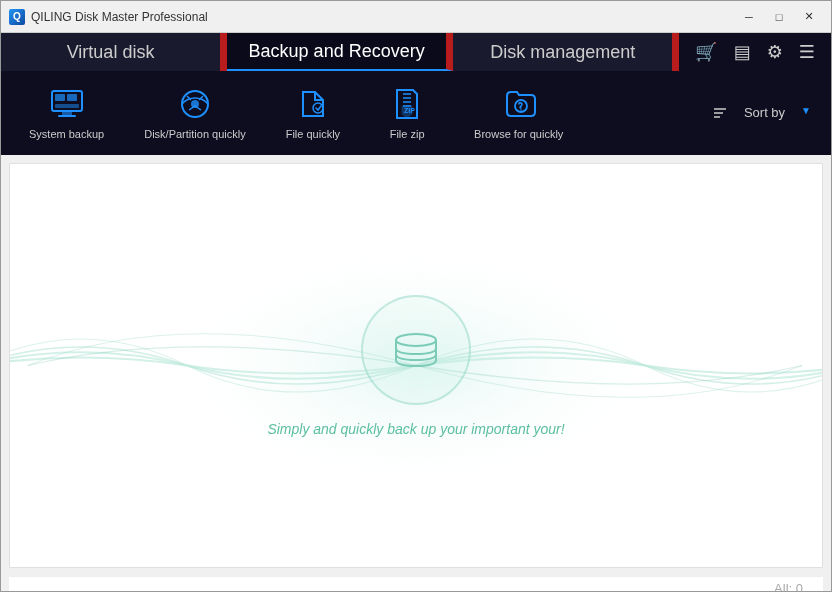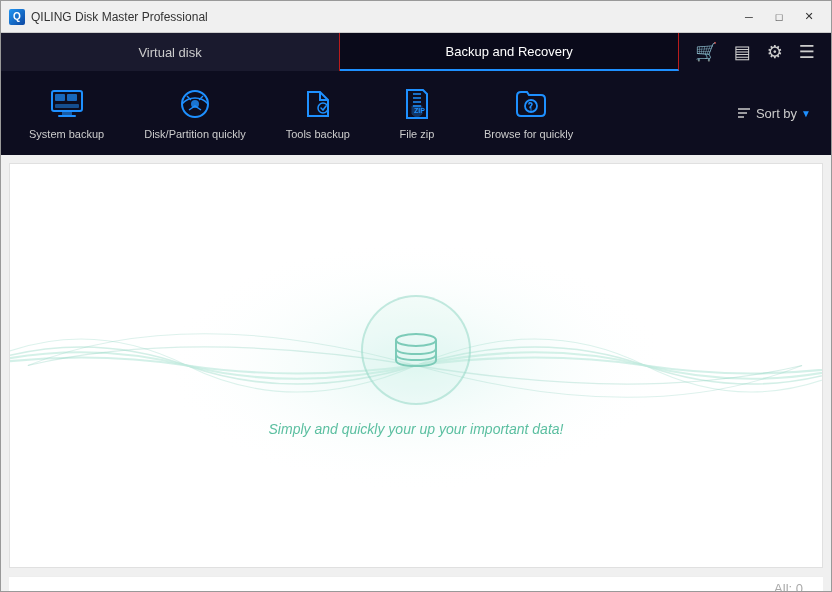--- a/index.html
+++ b/index.html
@@ -62,23 +62,23 @@
       display: flex;
       background: #1a1a2e;
       height: 38px;
     }
     .nav-tab {
       flex: 1;
       display: flex;
       align-items: center;
       justify-content: center;
       color: #ccc;
-      font-size: 13px;
+      font-size: 18px;
       cursor: pointer;
-      border-right: 1px solid #b91c1c;
+      border-right: 7px solid #b91c1c;
       transition: background 0.2s;
     }
     .nav-tab.active {
       background: #0a0a1a;
       color: white;
       border-bottom: 2px solid #1e90ff;
       justify-content: center;
     }
     .nav-tab:last-child { border-right: none; }
 
@@ -124,22 +124,21 @@
     }
     .toolbar-item .item-label {
       color: #ccc;
       font-size: 11px;
       line-height: 1.3;
     }
 
     
     .sort-by-btn {
       display: flex;
-      align-items: center;
-      gap: 4px;
+      gap: 16px;
       color: #ccc;
       font-size: 13px;
       cursor: pointer;
       padding: 6px 10px;
       border-radius: 4px;
       margin-left: auto;
       white-space: nowrap;
     }
 
     .content-wrapper {
@@ -216,20 +215,23 @@
   </div>
 </div>
 
 <div class="main-nav">
   <div class="nav-tab">
     <span>Virtual disk</span>
   </div>
   <div class="nav-tab active">
     <span>Backup and Recovery</span>
   </div>
+  <div class="nav-tab">
+    <span>Disk management</span>
+  </div>
 
   <div style="display:flex;align-items:center;padding:0 10px;gap:4px;background:#0d0d1f;">
     <span style="color:#ccc;font-size:18px;cursor:pointer;padding:2px 6px;">🛒</span>
     <span style="color:#ccc;font-size:18px;cursor:pointer;padding:2px 6px;">▤</span>
     <span style="color:#ccc;font-size:18px;cursor:pointer;padding:2px 6px;">⚙</span>
     <span style="color:#ccc;font-size:18px;cursor:pointer;padding:2px 6px;">☰</span>
   </div>
 </div>
 
 <div class="toolbar">
@@ -265,21 +267,21 @@
 
     <div class="toolbar-item">
       <div class="icon-wrap">
         <svg width="36" height="36" viewBox="0 0 36 36" xmlns="http://www.w3.org/2000/svg">
           <path d="M8 6 L20 6 L28 14 L28 30 L8 30 Z" fill="none" stroke="#1e90ff" stroke-width="2"></path>
           <path d="M20 6 L20 14 L28 14" fill="none" stroke="#1e90ff" stroke-width="2"></path>
           <circle cx="23" cy="22" r="5" fill="none" stroke="#1e90ff" stroke-width="1.5"></circle>
           <path d="M21 22 L23 24 L26 20" fill="none" stroke="#1e90ff" stroke-width="1.5" stroke-linecap="round"></path>
         </svg>
       </div>
-      <span class="item-label">Tools backup</span>
+      <span class="item-label">File quickly</span>
     </div>
 
     <div class="toolbar-item">
       <div class="icon-wrap">
         <svg width="36" height="36" viewBox="0 0 36 36" xmlns="http://www.w3.org/2000/svg">
           <path d="M8 4 L24 4 L28 8 L28 32 L8 32 Z" fill="none" stroke="#1e90ff" stroke-width="2"></path>
           <line x1="14" y1="8" x2="22" y2="8" stroke="#1e90ff" stroke-width="1.5"></line>
           <line x1="14" y1="12" x2="22" y2="12" stroke="#1e90ff" stroke-width="1.5"></line>
           <line x1="14" y1="16" x2="22" y2="16" stroke="#1e90ff" stroke-width="1.5"></line>
           <line x1="14" y1="20" x2="22" y2="20" stroke="#1e90ff" stroke-width="1.5"></line>
@@ -347,21 +349,21 @@
         <line x1="10" y1="20" x2="10" y2="28" stroke="#7ccbb8" stroke-width="2"></line>
         <line x1="50" y1="20" x2="50" y2="28" stroke="#7ccbb8" stroke-width="2"></line>
         <path d="M10 34 Q10 40 30 40 Q50 40 50 34" fill="none" stroke="#7ccbb8" stroke-width="2"></path>
         <line x1="10" y1="28" x2="10" y2="34" stroke="#7ccbb8" stroke-width="2"></line>
         <line x1="50" y1="28" x2="50" y2="34" stroke="#7ccbb8" stroke-width="2"></line>
         <path d="M10 40 Q10 46 30 46 Q50 46 50 40" fill="none" stroke="#7ccbb8" stroke-width="2"></path>
         <line x1="10" y1="34" x2="10" y2="40" stroke="#7ccbb8" stroke-width="2"></line>
         <line x1="50" y1="34" x2="50" y2="40" stroke="#7ccbb8" stroke-width="2"></line>
       </svg>
     </div>
-    <span class="tagline">Simply and quickly your up your important data!</span>
+    <span class="tagline">Simply and quickly back up your important your!</span>
   </div>
 </div>
 
 <div class="footer">
   <span>All:</span>
   &nbsp;
   <span>0</span>
 </div>
 
 </body></html>

